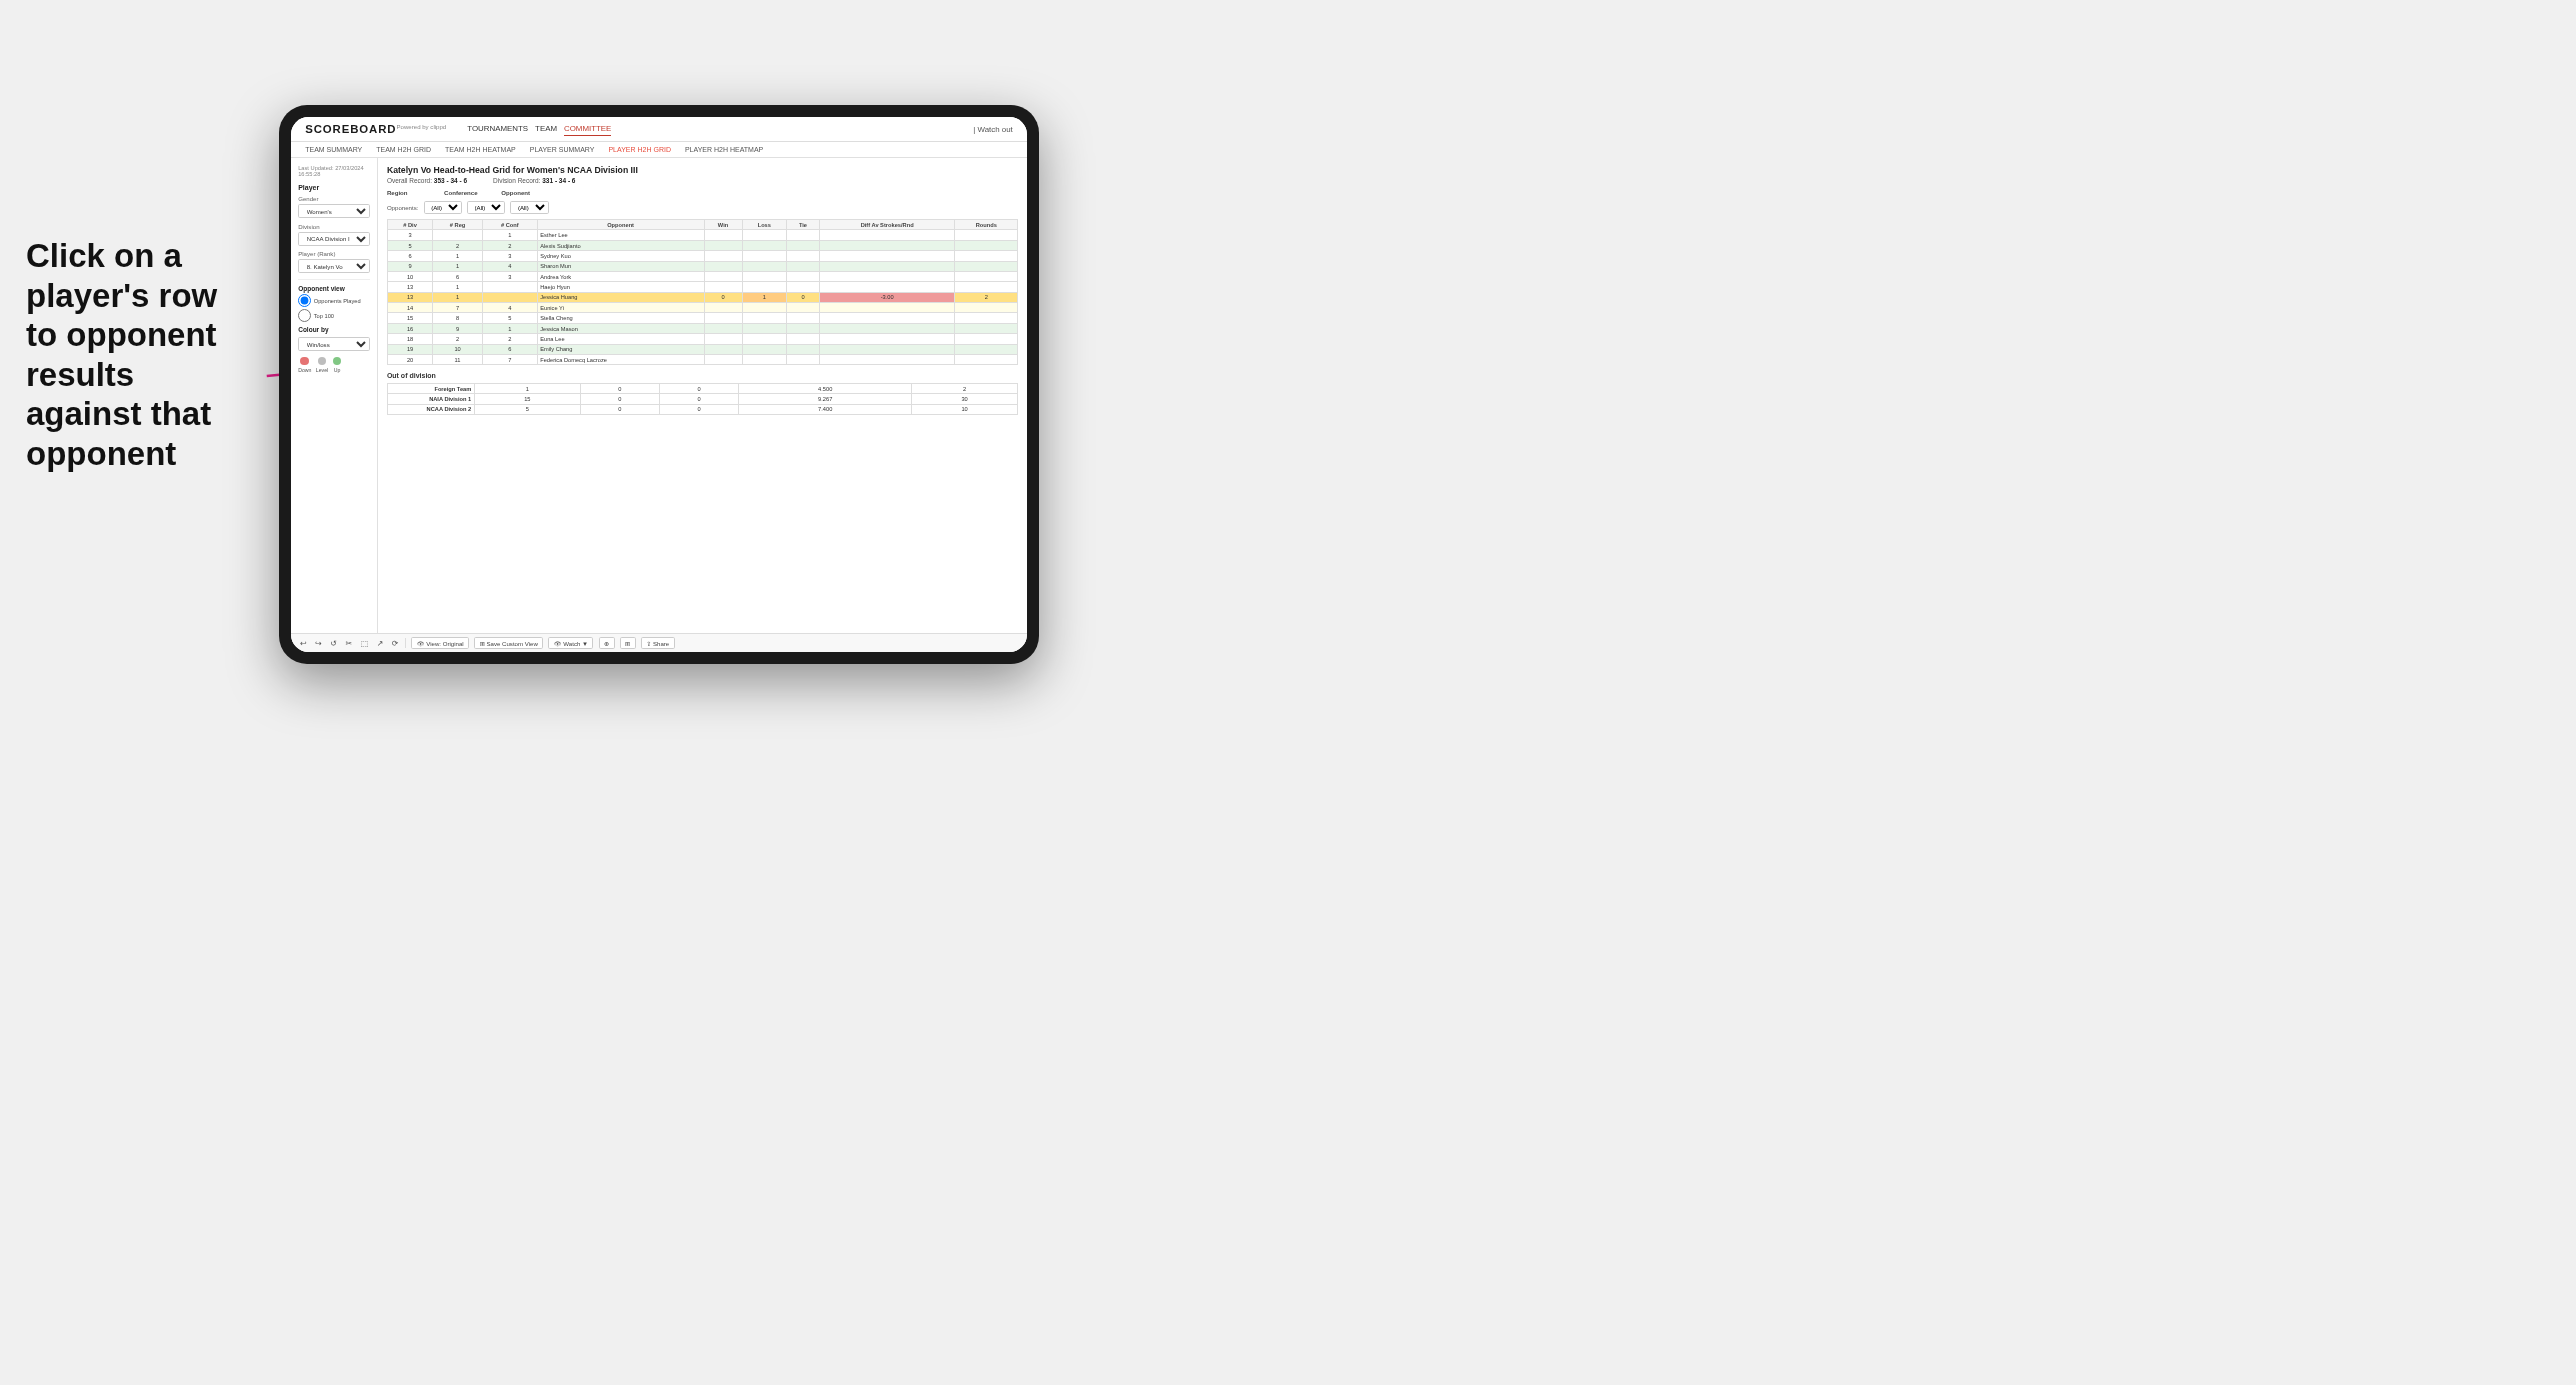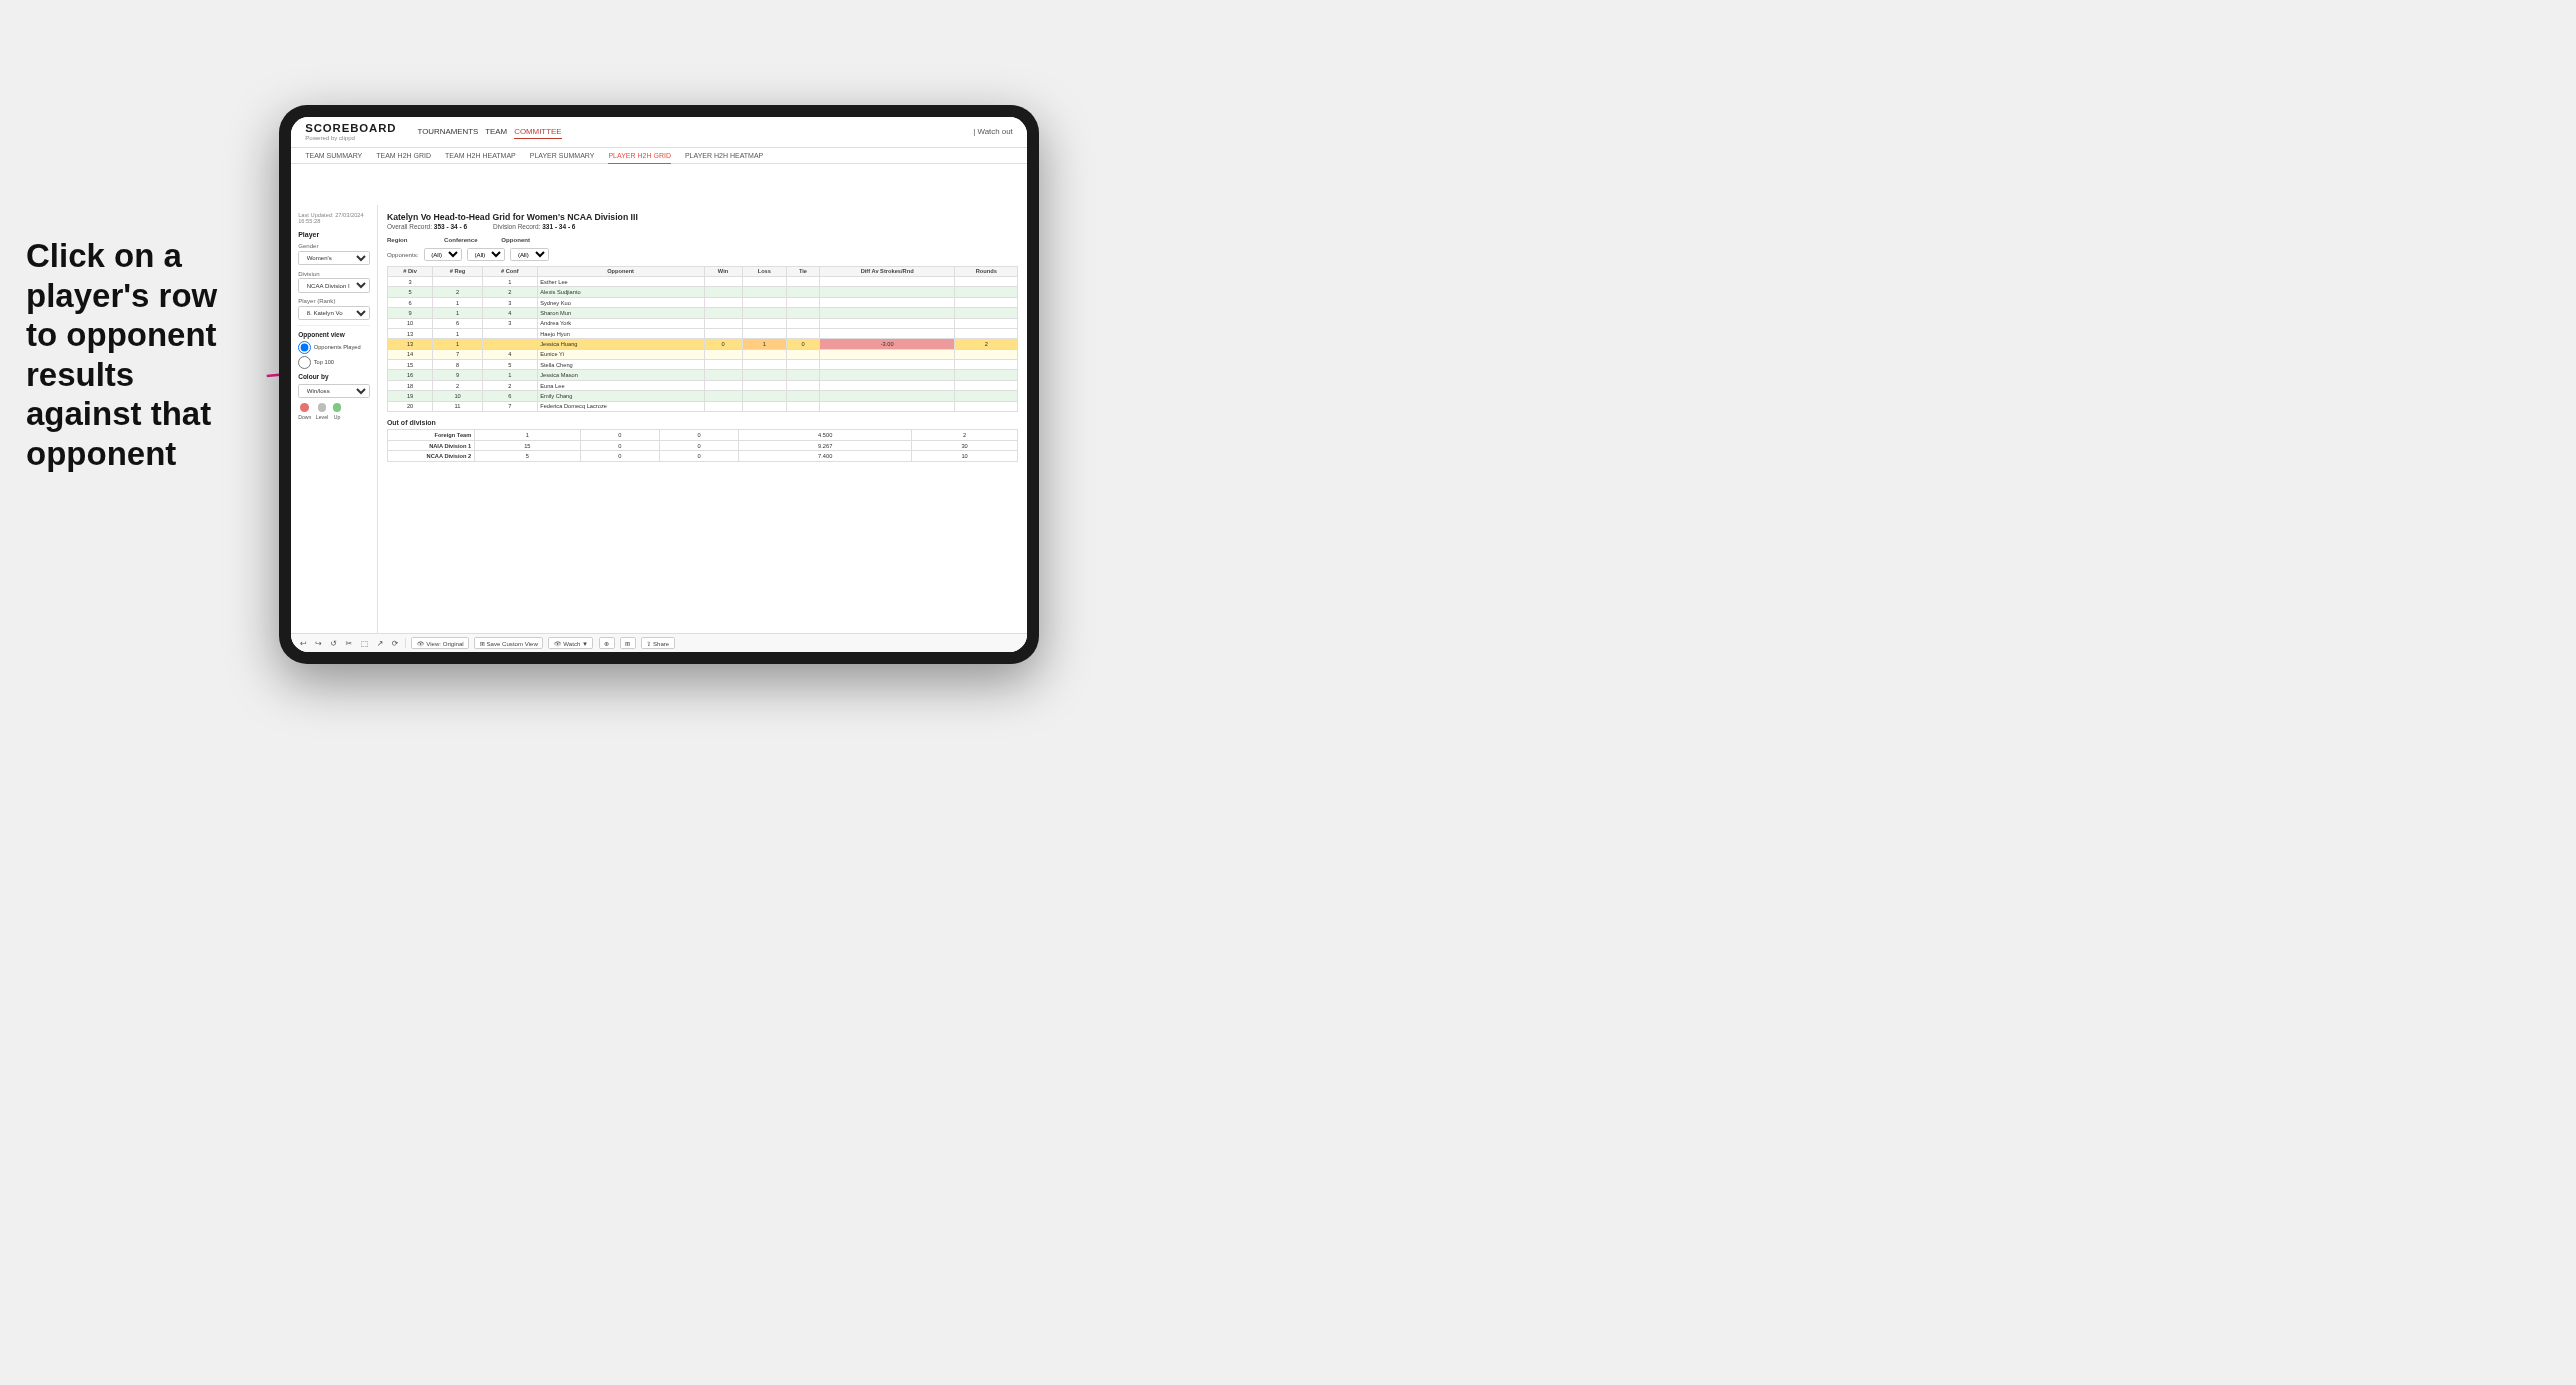--- a/index.html
+++ b/index.html
@@ -47,21 +47,21 @@
     }
 
     .nav-left {
       display: flex;
       align-items: center;
       gap: 21px;
     }
 
     .logo-area {
       display: flex;
-      flex-direction: column;
+      flex-direction: row;
     }
 
     .logo-text {
       font-size: 11.4px;
       font-weight: 900;
       color: #1a1a1a;
       letter-spacing: 0.9px;
     }
 
     .logo-sub {
@@ -113,21 +113,20 @@
     .sub-nav-link.active {
       color: #e74c3c;
       border-bottom: 1.7px solid #e74c3c;
     }
 
     
     .main-content {
       display: flex;
       flex: 1;
       overflow: hidden;
-      margin-top: 41px;
     }
 
     
     .sidebar {
       width: 87px;
       background: #fff;
       border-right: 0.9px solid #e0e0e0;
       padding: 7px;
       flex-shrink: 0;
       font-size: 6.5px;

